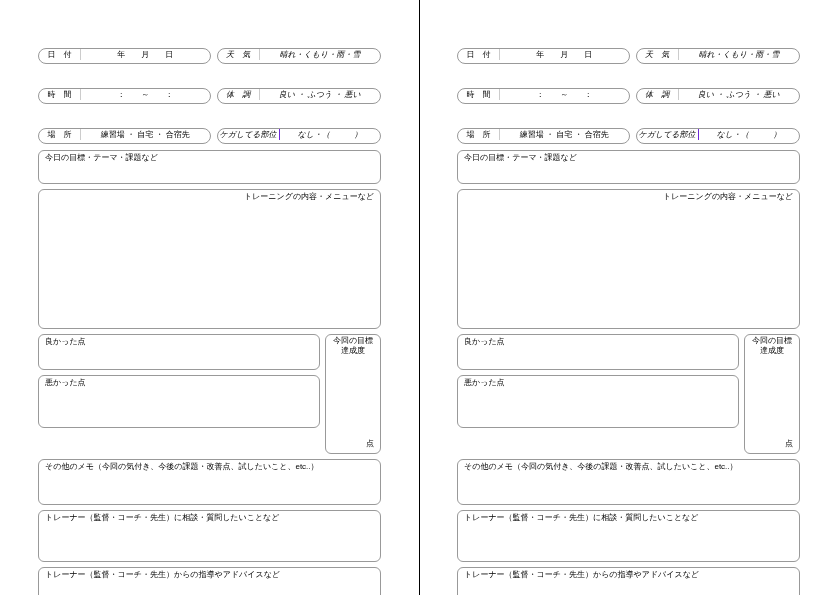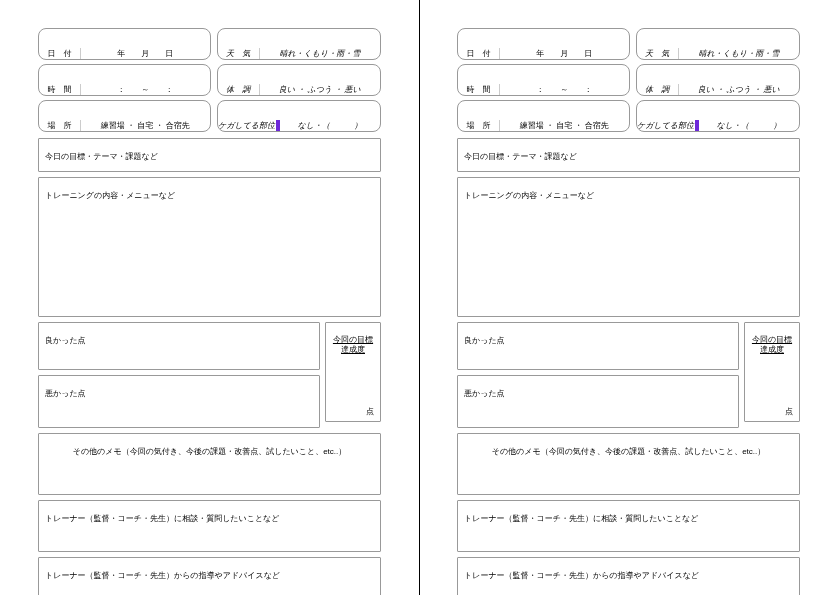--- a/index.html
+++ b/index.html
@@ -28,60 +28,61 @@
     padding: 28px 38px 20px 38px;
   }
   .rowgrp {
     display: flex;
     gap: 6px;
     margin-bottom: 4px;
   }
   .pill {
     border: 1px solid #999;
     border-radius: 8px;
-    height: 32px;
+    height: 16px;
     display: flex;
-    align-items: flex-end;
+    align-items: flex-start;
     overflow: hidden;
+    margin-top: 20px;
   }
   .pill-lbl {
     width: 42px;
     text-align: center;
     letter-spacing: 3px;
     padding-left: 3px;
     border-right: 1px solid #ccc;
     flex-shrink: 0;
   }
   .pill-lbl-wide {
     width: 62px;
     text-align: center;
-    border-right: 4px solid #6d28d9;
+    border-right: 1px solid #6d28d9;
     flex-shrink: 0;
   }
   .pill-val {
     flex: 1;
     text-align: center;
     white-space: nowrap;
     overflow: hidden;
   }
   .left { flex: 1.05; }
   .right { flex: 1; font-style: italic; }
   .box {
     border: 1px solid #999;
-    border-radius: 1px;
-    padding: 12px 6px;
+    border-radius: 6px;
+    padding: 1px 6px;
     margin-bottom: 5px;
   }
   .box-title { font-size: 8px; }
   .h-goal   { height: 34px; }
-  .h-train  { height: 140px; }
-  .h-good   { height: 48px; }
+  .h-train  { height: 140px; text-align: right; }
+  .h-good   { height: 36px; }
   .h-bad    { height: 53px; }
-  .h-ach    { height: 100px; position: relative; text-decoration: underline; }
-  .h-memo   { height: 62px; text-align: center; }
+  .h-ach    { height: 120px; position: relative; }
+  .h-memo   { height: 46px; }
   .h-consult{ height: 52px; }
   .h-advice { height: 56px; }
   .pointsrow { display: flex; gap: 5px; }
   .pcol { flex: 1; display: flex; flex-direction: column; }
   .achcol { width: 56px; }
   .ach-title { text-align: center; line-height: 1.3; }
   .ach-pt { position: absolute; bottom: 4px; right: 6px; }
 </style>
 </head>
 <body>

